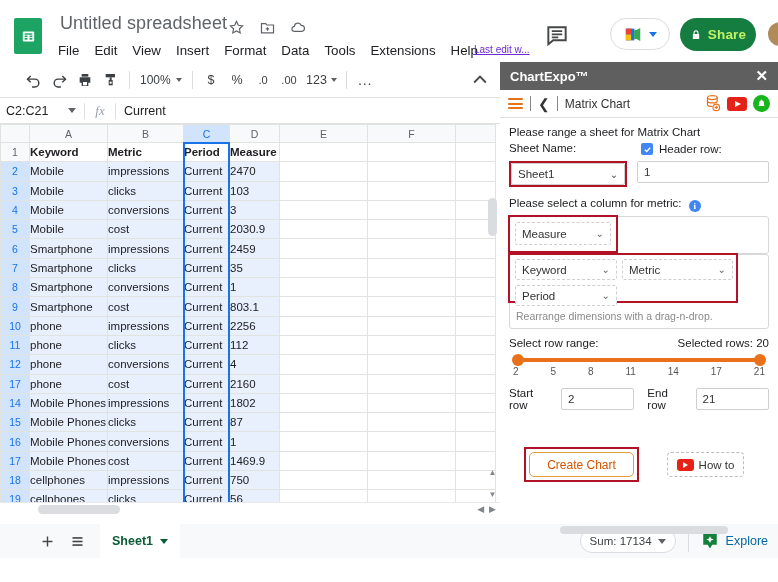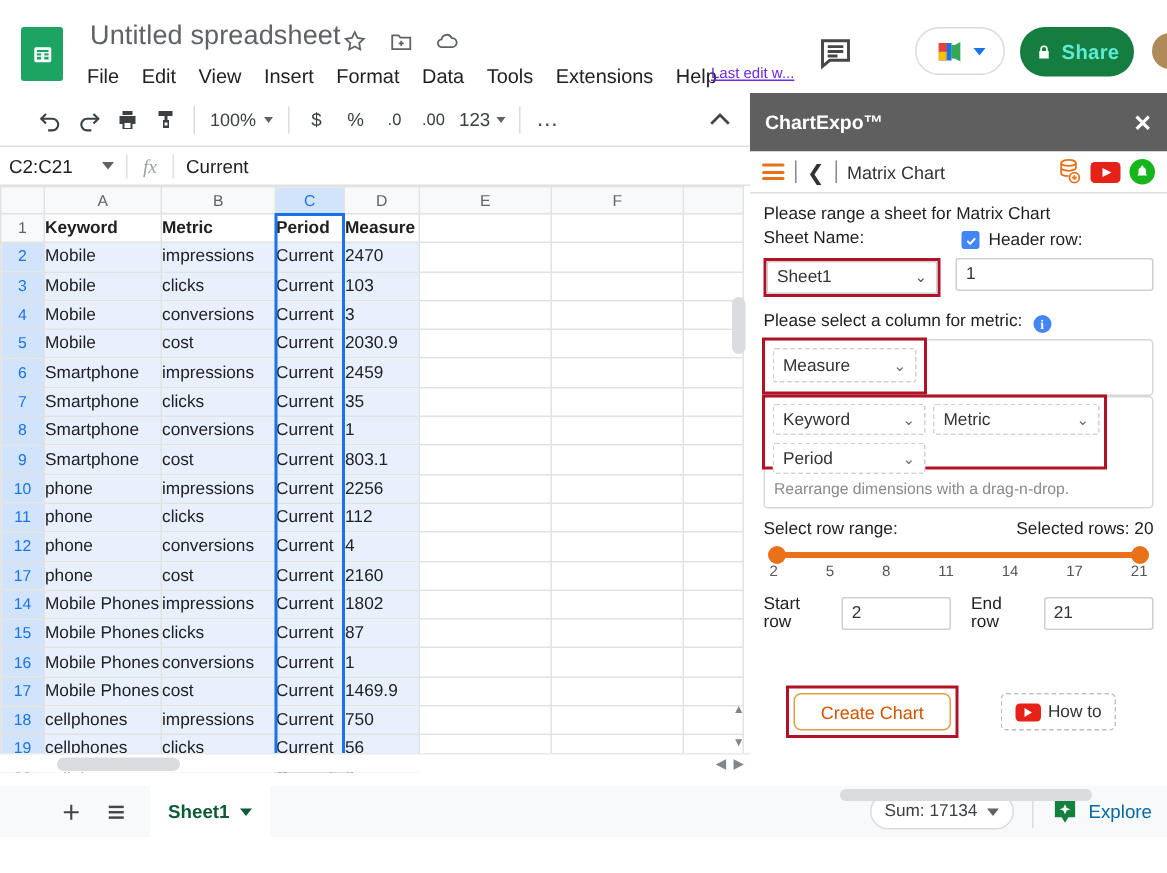--- a/index.html
+++ b/index.html
@@ -36,21 +36,21 @@
   .comment-btn { position:absolute; left:544px; top:22px; width:26px; height:26px; color:#444746; }
   .meet-pill {
     position:absolute; left:610px; top:18px; width:60px; height:32px;
     border:1px solid #dadce0; border-radius:17px; background:#fff;
     display:flex; align-items:center; justify-content:center; gap:2px;
   }
   .meet-cam { width:24px; height:17px; }
   .caret-blue { width:0;height:0;border-left:4px solid transparent;border-right:4px solid transparent;border-top:5px solid #1a73e8; }
   .share-btn {
     position:absolute; left:680px; top:18px; width:76px; height:33px;
-    background:#167d41; border-radius:17px; color:#5eead4;
+    background:#167d41; border-radius:17px; color:#bef264;
     display:flex; align-items:center; justify-content:center; gap:6px;
     font-size:13.5px; font-weight:600; letter-spacing:.2px;
   }
   .share-btn svg { width:12px;height:12px; }
   .avatar-partial {
     position:absolute; left:766px; top:20px; width:28px; height:28px;
     border-radius:50%; background:#b08b5a; border:2px solid #fff;
   }
 
   
@@ -112,21 +112,21 @@
   .vscroll .thumb { position:absolute; top:52px; left:0; width:9px; height:38px; background:#dadce0; border-radius:5px; }
   .vsc-arrow { position:absolute; left:0; width:9px; height:9px; color:#80868b; font-size:8px; text-align:center; line-height:9px; }
   
   .hscroll { position:absolute; left:0; bottom:0; width:500px; height:13px; background:#fff; border-top:1px solid #e8eaed; }
   .hscroll .thumb { position:absolute; left:38px; top:2px; width:82px; height:9px; background:#dadce0; border-radius:5px; }
   .hsc-arrows { position:absolute; right:4px; top:1px; display:flex; gap:5px; color:#80868b; font-size:9px; }
 
   
   .panel { position:absolute; left:500px; top:62px; width:278px; height:453px; background:#fff; }
   .panel-title {
-    height:39px; background:#5f5f5f; color:#fff;
+    height:28px; background:#5f5f5f; color:#fff;
     display:flex; align-items:center; padding:13px 10px;
     font-size:13px; font-weight:bold;
   }
   .panel-title .close { margin-left:auto; font-size:15px; cursor:pointer; color:#fff; }
   .panel-sub {
     height:28px; background:#fff; border-bottom:1px solid #e0e0e0;
     display:flex; align-items:center; padding:0 8px; gap:7px;
   }
   .hamburger { width:15px; display:flex; flex-direction:column; gap:2.5px; cursor:pointer; }
   .hamburger i { display:block; height:2px; background:#e8711a; border-radius:1px; }

